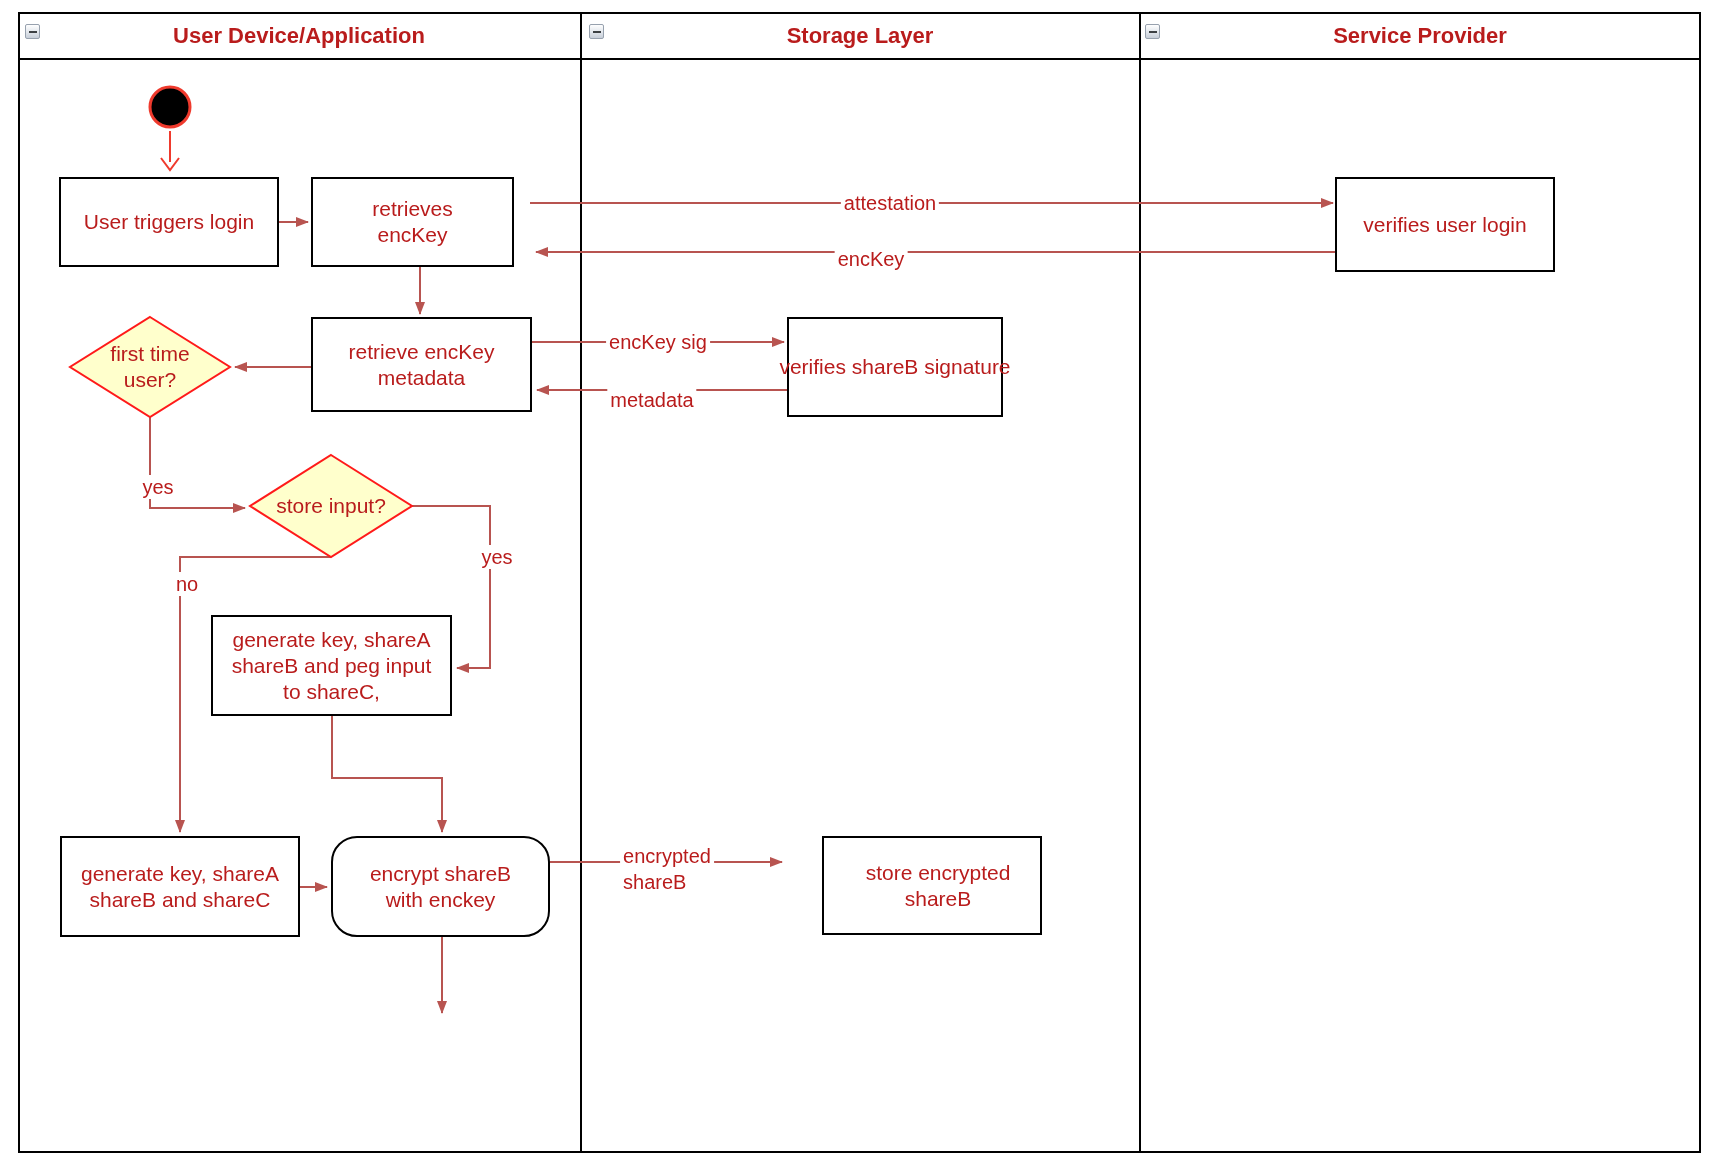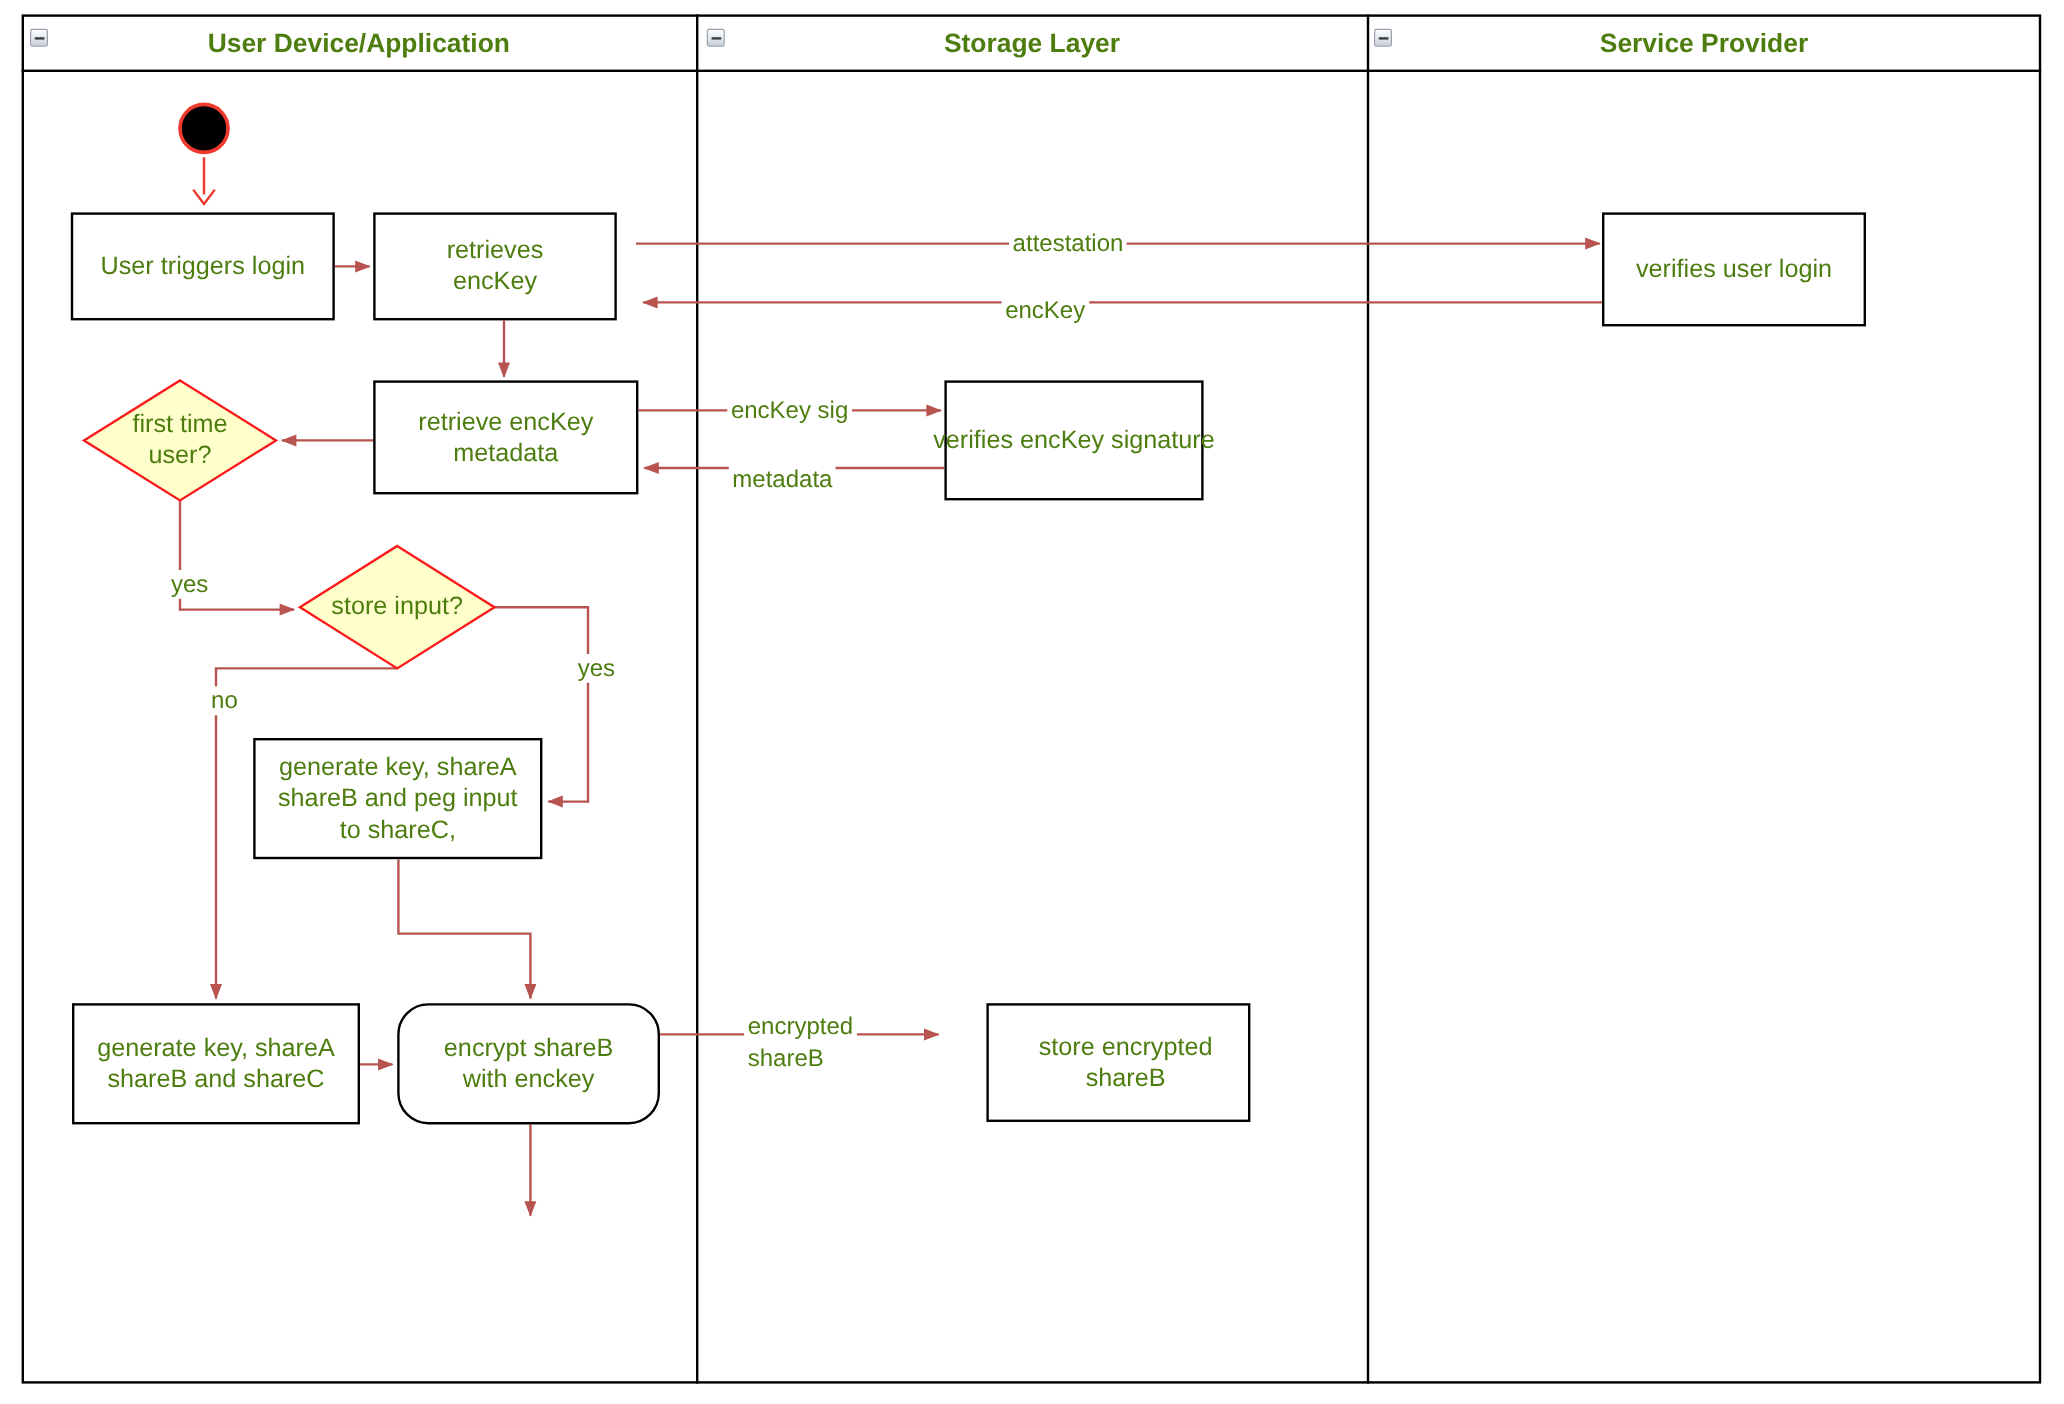--- a/index.html
+++ b/index.html
@@ -1,17 +1,17 @@
 <!DOCTYPE html>
 <html style="--arrow: #B85450; --accent-red: #EF3A2D; --diamond-fill: #FFFFCC; --diamond-border: #FF1A1A;"><head>
 <meta charset="utf-8">
 <style>
   html,body{margin:0;padding:0;background:#ffffff;}
   .stage{position:relative;width:1720px;height:1170px;background:#fff;overflow:hidden;
-         font-family:"Liberation Sans",sans-serif;color:#4d7c0f;}
+         font-family:"Liberation Sans",sans-serif;color:#b91c1c;}
   
   .frame{position:absolute;left:18px;top:12px;width:1683px;height:1141px;
          border:2px solid #000;box-sizing:border-box;background:#fff;}
   .vdiv{position:absolute;top:12px;height:1141px;width:2px;background:#000;}
   .hsep{position:absolute;left:18px;top:58px;width:1683px;height:2px;background:#000;}
   .lane-title{position:absolute;transform:translate(-50%,-50%);font-weight:bold;
               font-size:22px;white-space:nowrap;}
   .collapse{position:absolute;width:15px;height:15px;box-sizing:border-box;
             border:1px solid #97a1ae;border-radius:2px;
             background:linear-gradient(180deg,#fefefe 0%,#e7ebf0 45%,#c7ced8 100%);
@@ -87,21 +87,21 @@
     <polygon class="decision" points="150,317 230,367 150,417 70,367"></polygon>
     <polygon class="decision" points="331,455 412,506 331,557 250,506"></polygon>
   </svg>
 
   <div class="node" style="left:59px;top:177px;width:220px;height:90px;">User triggers login</div>
   <div class="node" style="left:311px;top:177px;width:203px;height:90px;">retrieves
 encKey</div>
   <div class="node" style="left:1335px;top:177px;width:220px;height:95px;">verifies user login</div>
   <div class="node" style="left:311px;top:317px;width:221px;height:95px;">retrieve encKey
 metadata</div>
-  <div class="node nowrap" style="left:787px;top:317px;width:216px;height:100px;">verifies encKey signature</div>
+  <div class="node nowrap" style="left:787px;top:317px;width:216px;height:100px;">verifies shareB signature</div>
   <div class="node" style="left:211px;top:615px;width:241px;height:101px;">generate key, shareA
 shareB and peg input
 to shareC,</div>
   <div class="node" style="left:60px;top:836px;width:240px;height:101px;">generate key, shareA
 shareB and shareC</div>
   <div class="node" style="left:331px;top:836px;width:219px;height:101px;border-radius:26px;">encrypt shareB
 with enckey</div>
   <div class="node" style="left:822px;top:836px;width:220px;height:99px;padding-left:12px;">store encrypted
 shareB</div>
 

